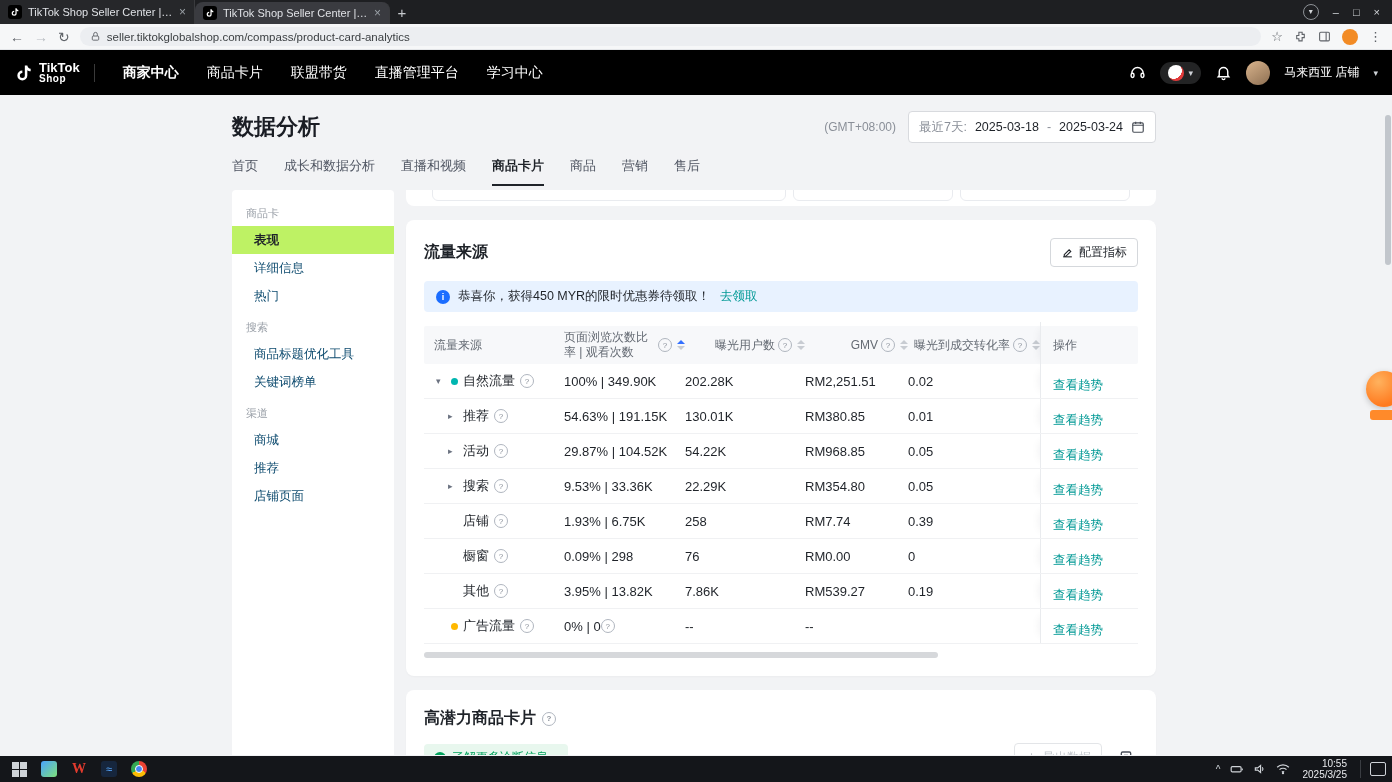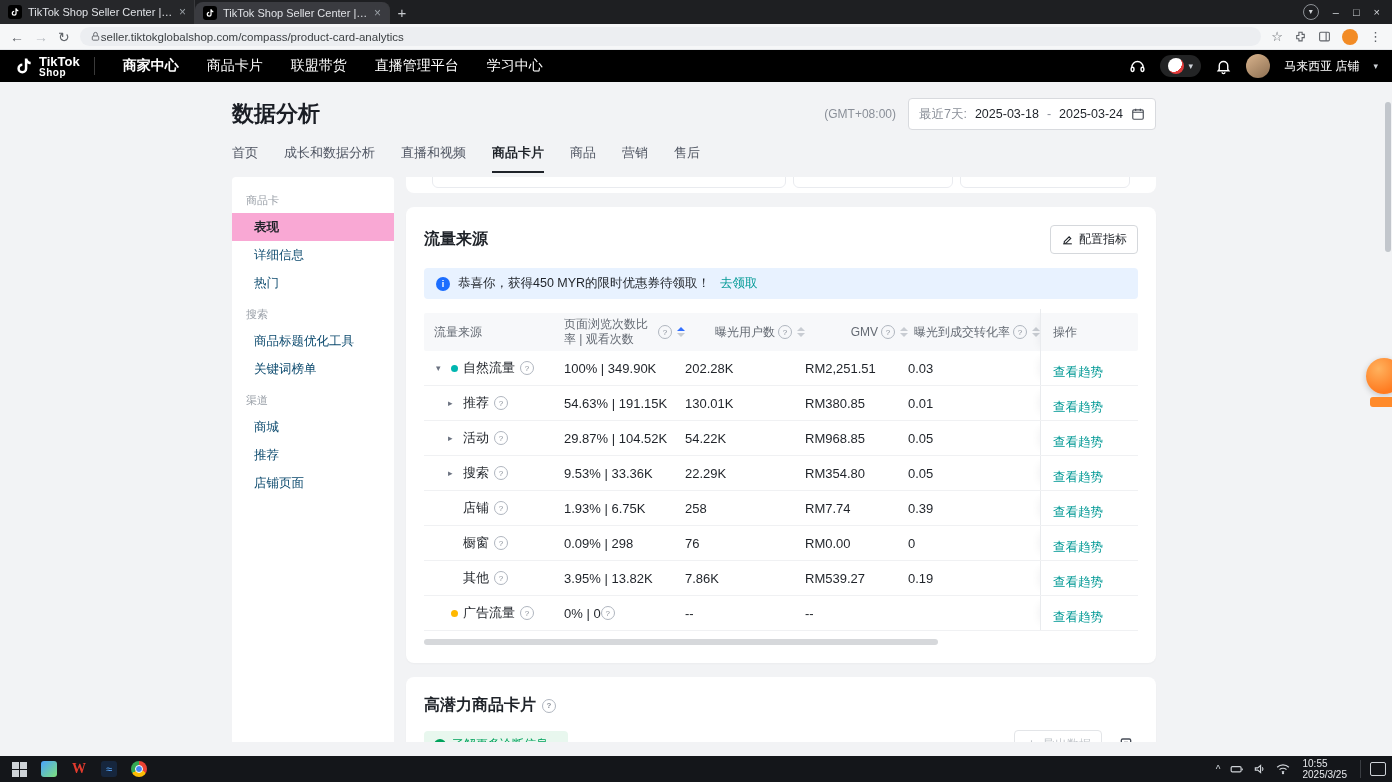--- a/index.html
+++ b/index.html
@@ -19,26 +19,26 @@
   .wincontrols{margin-left:auto;display:flex;align-items:center;gap:14px;padding:0 12px;color:#d4d7db;font-size:11px;}
   .winbtn{cursor:pointer;line-height:1;}
   .winbtn.circle{width:14px;height:14px;border:1px solid #8d9196;border-radius:50%;
     display:flex;align-items:center;justify-content:center;font-size:8px;}
 
   .toolbar{height:25px;background:#f6f7f8;border-bottom:1px solid #e3e5e8;
     display:flex;align-items:center;gap:10px;padding:0 10px;}
   .navbtn{color:#5f6368;font-size:14px;line-height:1;cursor:pointer;}
   .navbtn.dis{color:#b8bcc1;}
   .omnibox{flex:1;height:19px;background:#eceef1;border-radius:10px;display:flex;
-    align-items:center;padding:0 10px;font-size:11.5px;color:#3c4043;}
+    align-items:center;gap:6px;padding:0 10px;font-size:11.5px;color:#3c4043;}
   .tb-icons{display:flex;align-items:center;gap:11px;color:#5f6368;font-size:13px;}
   .tb-avatar{width:16px;height:16px;border-radius:50%;background:#f28b25;}
 
   
-  .appnav{height:32px;background:#000;display:flex;align-items:center;padding:0 14px;color:#fff;}
+  .appnav{height:45px;background:#000;display:flex;align-items:center;padding:0 14px;color:#fff;}
   .logo{display:flex;align-items:center;gap:5px;cursor:pointer;}
   .logo-text{display:flex;flex-direction:column;line-height:1;}
   .logo-text span:first-child{font-size:13px;font-weight:bold;}
   .logo-text span:last-child{font-size:10px;font-weight:bold;letter-spacing:.5px;}
   .nav-divider{width:1px;height:18px;background:#3a3a3a;margin:0 14px;}
   .nav-items{display:flex;gap:28px;font-size:14px;}
   .nav-item{cursor:pointer;white-space:nowrap;}
   .nav-item.first{font-weight:bold;padding-left:14px;}
   .nav-right{margin-left:auto;display:flex;align-items:center;gap:14px;}
   .lang-pill{display:flex;align-items:center;gap:5px;background:#232425;border-radius:13px;
@@ -66,21 +66,21 @@
   .page-tabs{display:flex;gap:26px;margin-top:10px;font-size:13px;color:#4e5461;}
   .ptab{padding-bottom:9px;cursor:pointer;white-space:nowrap;}
   .ptab.active{color:#1f2329;font-weight:bold;border-bottom:2px solid #1f2329;}
 
   .content-row{display:flex;gap:12px;align-items:flex-start;margin-top:4px;}
 
   
   .sidebar{width:162px;background:#fff;border-radius:4px;padding:6px 0 16px;min-height:556px;flex:none;}
   .sglabel{font-size:11px;color:#9aa0a8;padding:10px 14px 5px;}
   .sitem{font-size:12.5px;color:#0c4a6e;height:28px;line-height:28px;padding-left:22px;cursor:pointer;}
-  .sitem.selected{background:#f9a8d4;color:#1f2329;font-weight:bold;}
+  .sitem.selected{background:#bef264;color:#1f2329;font-weight:bold;}
 
   
   .main-col{flex:1;min-width:0;}
   .cut-card{background:#fff;border-radius:0 0 8px 8px;height:16px;padding:0 26px;
     display:flex;gap:7px;align-items:flex-end;overflow:hidden;}
   .cut-box{height:26px;border:1px solid #e9ebef;border-radius:6px;margin-bottom:5px;}
   .cut-box.b1{width:352px;}.cut-box.b2{width:158px;}.cut-box.b3{width:168px;}
 
   .card{background:#fff;border-radius:8px;padding:18px;margin-top:14px;box-shadow:0 1px 2px rgba(0,0,0,.03);}
   .card-head{display:flex;align-items:center;justify-content:space-between;}
@@ -157,21 +157,21 @@
   .tk-colored{width:16px;height:16px;border-radius:3px;background:linear-gradient(135deg,#4aa3ff,#7ee07a);}
   .tk-w{color:#e23b2e;font-weight:bold;font-size:14px;font-family:"Liberation Serif",serif;}
   .tk-wave{width:16px;height:16px;border-radius:3px;background:#16263d;color:#57a8ff;
     font-size:11px;display:flex;align-items:center;justify-content:center;}
   .chrome-ball{width:16px;height:16px;border-radius:50%;
     background:conic-gradient(#ea4335 0 33%,#fbbc05 0 66%,#34a853 0 100%);position:relative;}
   .chrome-ball::after{content:"";position:absolute;inset:4px;border-radius:50%;
     background:#4285f4;border:1.5px solid #fff;}
   .tray{margin-left:auto;display:flex;align-items:center;gap:9px;color:#cfd3d8;}
   .tray .caret-up{font-size:10px;cursor:pointer;}
-  .clock{display:flex;flex-direction:column;line-height:11px;
+  .clock{display:flex;flex-direction:column;align-items:flex-end;line-height:11px;
     font-size:10px;color:#e8eaed;padding:0 4px;cursor:default;}
   .tray-divider{width:1px;height:18px;background:#3a3d42;}
   .notif{width:14px;height:12px;border:1px solid #cfd3d8;border-radius:2px;cursor:pointer;}
 </style>
 </head>
 <body>
 
 <div class="screen">
 
   <div class="tabstrip">
@@ -368,21 +368,21 @@
       <span class="dot" style="background: rgb(0, 182, 176);"></span>
       <span class="r-name">自然流量</span>
       <span class="qi"></span>
     </div>
     <div class="cell num r-ratio">
       <span class="val">100% | 349.90K</span>
 
     </div>
     <div class="cell num r-users">202.28K</div>
     <div class="cell num r-gmv">RM2,251.51</div>
-    <div class="cell num r-cvr">0.03</div>
+    <div class="cell num r-cvr">0.02</div>
     <div class="cell action r-action">
       <a>查看趋势</a>
     </div>
   </div>
 
   <div class="t-row grid6 indent">
     <div class="cell namecell">
       <span class="chev">▸</span>
 
       <span class="r-name">推荐</span>

